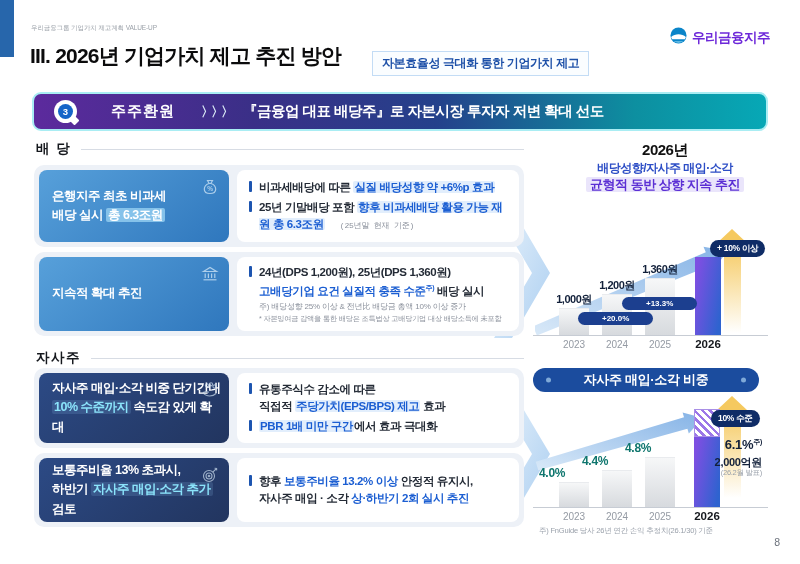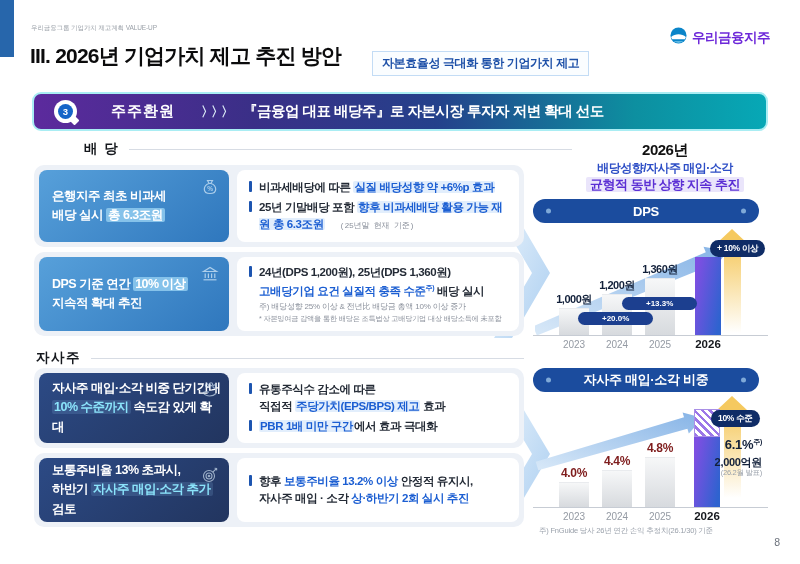--- a/index.html
+++ b/index.html
@@ -55,21 +55,21 @@
   .dot.l { left:13px; } .dot.r { right:13px; }
 
   .chart { position:absolute; left:533px; width:240px; }
   #dps-chart { top:225px; height:128px; }
   #bb-chart { top:396px; height:152px; }
   .baseline { position:absolute; left:0; right:5px; height:1px; background:#c7ccd4; }
   .gbar { position:absolute; width:30px; background:linear-gradient(180deg,#f6f7f8,#d7dade); border-top:1px solid #e9ebee; }
   .cbar { position:absolute; width:26px; background:linear-gradient(100deg,#7d4fe2 10%,#2e63cf 90%); }
   .hatch { position:absolute; width:26px; background:repeating-linear-gradient(45deg,#9c76e8 0,#9c76e8 2.5px,#fff 2.5px,#fff 5.5px); border:1px solid #a98fe6; }
   .val { position:absolute; width:70px; text-align:center; font-size:11px; font-weight:900; color:#12203a; letter-spacing:-0.5px; }
-  .pct { position:absolute; width:70px; text-align:center; font-size:12px; font-weight:900; color:#7f1d1d; letter-spacing:-0.3px; }
+  .pct { position:absolute; width:70px; font-size:12px; font-weight:900; color:#0f766e; letter-spacing:-0.3px; }
   .gpill { position:absolute; background:#1c3f8f; color:#fff; font-size:8px; font-weight:800; padding:2px 24px; border-radius:8px; letter-spacing:0; }
   .tpill { position:absolute; background:#0f2c66; color:#fff; font-size:8.5px; font-weight:800; padding:2.5px 7px; border-radius:9px; letter-spacing:-0.3px; z-index:3; }
   .xlab { position:absolute; width:50px; text-align:center; font-size:10px; color:#949aa3; }
   .xlab.b { font-size:11.5px; font-weight:900; color:#15181d; }
   .yellow-arrow { position:absolute; width:30px; z-index:1; }
   .ya-head { width:0; height:0; border-left:15px solid transparent; border-right:15px solid transparent; border-bottom:14px solid #f5c95f; }
   .ya-tail { width:17px; margin:0 auto; background:linear-gradient(180deg,#f5c95f,rgba(252,241,210,0)); }
   .big-arrow { position:absolute; z-index:0; }
   .c-elem { z-index:2; }
   .v26 { position:absolute; text-align:right; z-index:3; letter-spacing:-0.3px; }
@@ -116,21 +116,21 @@
   <svg class="chev" style="left:492px; top:390px;" width="62" height="128" viewBox="0 0 62 128">
     <defs>
         <linearGradient id="cg2" x1="0" y1="0" x2="1" y2="1">
           <stop offset="0" stop-color="#e5f1fb"></stop>
           <stop offset="1" stop-color="#9dc6ee"></stop>
         </linearGradient>
       </defs>
     <polygon points="20,0 58,64 20,128 2,128 40,64 2,0" fill="url(#cg2)" opacity="0.85"></polygon>
   </svg>
 
-  <div class="sec-label" style="top:140px;margin-left:48px;">
+  <div class="sec-label" style="top:140px;">
     <span>배 당</span>
       <span class="line"></span>
   </div>
 
   <div class="row" style="top:165px; height:82px;">
     <div class="box light">
       <span class="box-icon"><svg width="22" height="22" viewBox="0 0 22 22" fill="none" stroke="#dceefb" stroke-width="1.2">
             <path d="M8.5 4.5h5l-1.7 3h-1.6z"></path>
             <path d="M10 7.5c-2.8.9-4.7 3.1-4.7 5.7 0 2.6 2.1 4.3 5.7 4.3s5.7-1.7 5.7-4.3c0-2.6-1.9-4.8-4.7-5.7"></path>
             <text x="11" y="15" font-size="6.5" fill="#dceefb" stroke="none" text-anchor="middle">%</text>
@@ -150,21 +150,20 @@
     </div>
   </div>
 
   <div class="row" style="top:252px; height:84px;">
     <div class="box light">
       <span class="box-icon"><svg width="22" height="22" viewBox="0 0 22 22" fill="none" stroke="#dceefb" stroke-width="1.2">
             <path d="M4.5 8.5 11 4.5l6.5 4z"></path>
             <path d="M6.2 10.5v4.5M9.4 10.5v4.5M12.6 10.5v4.5M15.8 10.5v4.5"></path>
             <path d="M4.5 16.8h13"></path>
           </svg></span>
-      <div><span>DPS 기준 연간 </span><span class="hl-light">10% 이상</span></div>
       <div><span>지속적 확대 추진</span></div>
     </div>
     <div class="card" style="gap:2px;">
       <div class="bullet">
           <span class="bar"></span>
           <span>24년(DPS 1,200원), 25년(DPS 1,360원)</span>
         </div>
       <div class="bullet-cont"><span class="em">고배당기업 요건 실질적 충족 수준</span><sup class="em">주)</sup><span> 배당 실시</span></div>
       <div class="note">주) 배당성향 25% 이상 &amp; 전년比 배당금 총액 10% 이상 증가</div>
       <div class="note sm">* 자본잉여금 감액을 통한 배당은 조특법상 고배당기업 대상 배당소득에 未포함</div>
@@ -216,25 +215,20 @@
           <span class="bar"></span>
           <span><span>향후 </span><span class="em">보통주비율 13.2% 이상</span><span> 안정적 유지시,</span><br><span>자사주 매입 · 소각 </span><span class="em">상·하반기 2회 실시 추진</span></span>
         </div>
     </div>
   </div>
 
   <div class="outlook-title" id="ot1">2026년</div>
   <div class="outlook-title" id="ot2">배당성향/자사주 매입·소각</div>
   <div class="outlook-title" id="ot3"><span>균형적 동반 상향 지속 추진</span></div>
 
-  <div class="chart-pill" style="top:199px;">
-    <span class="dot l"></span>
-    <span>DPS</span>
-    <span class="dot r"></span>
-  </div>
 
   <div class="chart" id="dps-chart">
     <svg class="big-arrow" style="left:2px; top:8px;" width="200" height="110" viewBox="0 0 200 110">
       <defs>
           <linearGradient id="ag1" x1="0" y1="1" x2="1" y2="0">
             <stop offset="0" stop-color="#d9e9f8"></stop>
             <stop offset="1" stop-color="#85b3e6"></stop>
           </linearGradient>
         </defs>
       <polygon points="1.9,102.6 176.2,32.2 178.5,37.7 192,18 168.5,13.7 170.8,19.2 -1.9,93.4" fill="url(#ag1)"></polygon>

